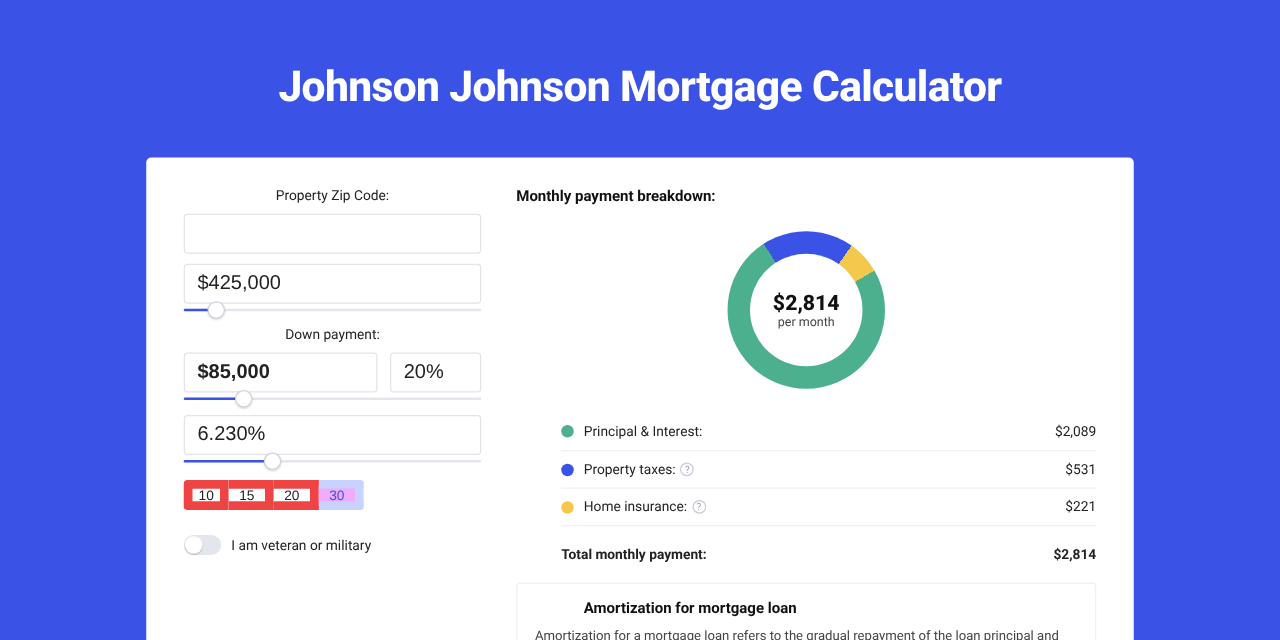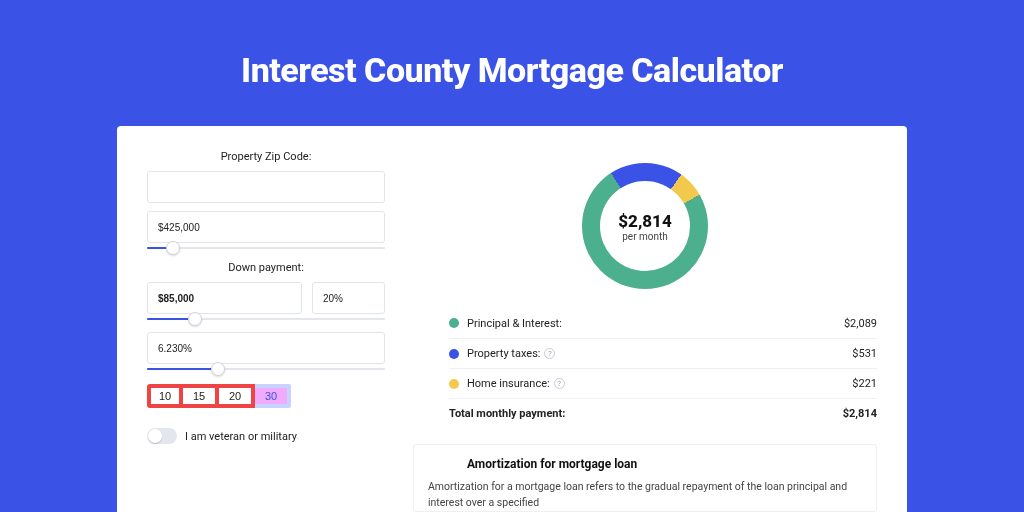--- a/index.html
+++ b/index.html
@@ -6,32 +6,32 @@
   html, body { width: 1024px; height: 512px; overflow: hidden; font-family: -apple-system, BlinkMacSystemFont, "Segoe UI", Roboto, Helvetica, Arial, sans-serif; }
   body { background: #3a52e6; }
   .hero { width: 100%; padding-top: 50px; text-align: center; }
   .hero h1 { color: #fff; font-size: 34px; font-weight: 800; letter-spacing: -0.5px; }
   .card-wrap { position: absolute; left: 50%; transform: translateX(-50%); top: 126px; width: 790px; height: 500px; background: #3a52e6; }
   .card { width: 100%; height: 100%; background: #fff; border-radius: 4px 4px 0 0; padding: 24px 30px 24px 30px; display: flex; gap: 28px; }
   .left { flex: 0 0 238px; display: flex; flex-direction: column; }
   .right { flex: 1; display: flex; flex-direction: column; }
 
   .field-label { font-size: 11px; color: #222; margin-bottom: 8px; text-align: center; }
-  .text-input { width: 100%; height: 32px; border: 1px solid #e2e4ea; border-radius: 3px; padding: 0 10px; font-size: 10px; color: #222; outline: none; background: #fff; }
+  .text-input { width: 100%; height: 32px; border: 1px solid #e2e4ea; border-radius: 3px; padding: 0 10px; font-size: 16px; color: #222; outline: none; background: #fff; }
   .row2 { display: flex; gap: 10px; }
   .row2 .text-input:first-child { flex: 0 0 155px; font-weight: bold; }
   .row2 .text-input:last-child  { flex: 1; }
 
   .slider { position: relative; height: 14px; margin-top: -2px; margin-bottom: 6px; }
   .slider .track { position: absolute; left: 0; right: 0; top: 6px; height: 2px; background: #e4e6ee; border-radius: 2px; }
   .slider .fill  { position: absolute; left: 0; top: 6px; height: 2px; background: #3a52e6; border-radius: 2px; }
   .slider .thumb { position: absolute; top: 0; width: 14px; height: 14px; background: #fff; border: 1px solid #d0d3de; border-radius: 50%; box-shadow: 0 1px 2px rgba(0,0,0,.15); }
 
   .seg { display: flex; gap: 0; margin-top: 2px; }
-  .seg button { width: 36px; height: 24px; font-size: 11px; color: #222; background: #fff; border: 4px solid #ef4444; cursor: pointer; }
+  .seg button { width: 36px; height: 24px; font-size: 11px; color: #222; background: #fff; border: 7px solid #ef4444; cursor: pointer; }
   .seg button + button { border-left: none; }
   .seg button:first-child { border-radius: 3px 0 0 3px; }
   .seg button:last-child  { border-radius: 0 3px 3px 0; }
   .seg button.active { background: #f0abfc; color: #3a52e6; border-color: #c7d2ff; font-weight: 400; position: relative; z-index: 1; }
 
   .toggle-row { display: flex; align-items: center; gap: 8px; margin-top: 20px; }
   .toggle { width: 30px; height: 16px; border-radius: 999px; background: #e4e6ee; position: relative; }
   .toggle .knob { position: absolute; top: 1px; left: 1px; width: 14px; height: 14px; background: #fff; border-radius: 50%; box-shadow: 0 1px 1px rgba(0,0,0,.2); }
   .toggle-label { font-size: 11px; color: #222; }
 
@@ -41,35 +41,35 @@
   .donut .hole { position: absolute; inset: 18px; background: #fff; border-radius: 50%; display: flex; flex-direction: column; align-items: center; justify-content: center; }
   .donut .hole .big { font-size: 17px; font-weight: 800; color: #111; }
   .donut .hole .sub { font-size: 10px; color: #444; }
 
   .legend { margin-top: 6px; margin-left: 36px; }
   .legend-row { display: flex; align-items: center; height: 30px; border-top: 1px solid #eef0f5; font-size: 11px; color: #222; }
   .legend-row:first-child { border-top: none; }
   .swatch { width: 10px; height: 10px; border-radius: 50%; margin-right: 8px; flex: none; }
   .lg-label { flex: 1; display: flex; align-items: center; gap: 4px; }
   .lg-val { font-weight: 400; }
-  .legend-row.total { font-weight: 700; border-top: 1px solid #eef0f5; }
+  .legend-row.total { font-weight: 700; border-top: 1px solid #eef0f5; align-items: flex-end; }
   .legend-row.total .lg-val { font-weight: 700; }
   .info-icon { width: 11px; height: 11px; border: 1px solid #c7cbd6; color: #9aa0b0; border-radius: 50%; font-size: 8px; display: inline-flex; align-items: center; justify-content: center; }
 
   .amort { margin-top: 16px; border: 1px solid #eef0f5; border-radius: 3px; padding: 12px 14px 0 14px; }
   .amort .amort-title { font-size: 12px; font-weight: 700; color: #111; margin-bottom: 8px; margin-left: 39px; }
   .amort p { font-size: 10.5px; color: #444; line-height: 1.5; }
 
   .gap8 { height: 8px; }
 </style>
 </head>
 <body>
 
 <div class="hero">
-  <h1>Interest County Mortgage Calculator</h1>
+  <h1>Johnson Johnson Mortgage Calculator</h1>
 </div>
 
 <div class="card-wrap">
   <div class="card">
 
     <div class="left">
 
       <div class="field-label">Property Zip Code:</div>
       <input class="text-input" value="" style="">
       <div class="gap8"></div>
@@ -108,20 +108,21 @@
 
       <div class="toggle-row">
         <div class="toggle">
             <div class="knob"></div>
           </div>
         <div class="toggle-label">I am veteran or military</div>
       </div>
     </div>
 
     <div class="right">
+      <div class="section-title">Monthly payment breakdown:</div>
 
       <div class="donut-wrap">
         <div class="donut" id="donut" style="background: conic-gradient(from 60deg, rgb(76, 175, 142) 0deg, rgb(76, 175, 142) 267.249deg, rgb(58, 82, 230) 267.249deg, rgb(58, 82, 230) 335.181deg, rgb(242, 201, 76) 335.181deg, rgb(242, 201, 76) 360deg);">
           <div class="hole">
             <div class="big">$2,814</div>
             <div class="sub">per month</div>
           </div>
         </div>
       </div>
 

